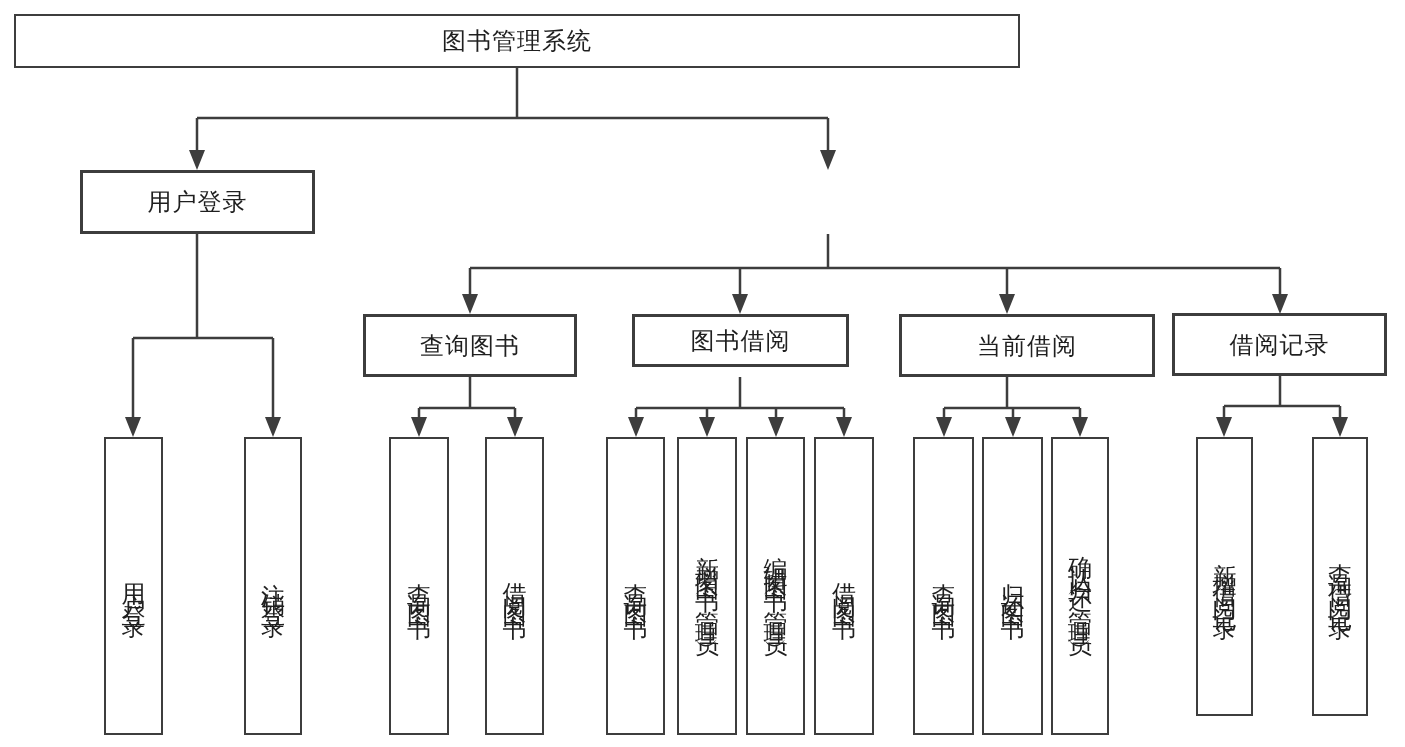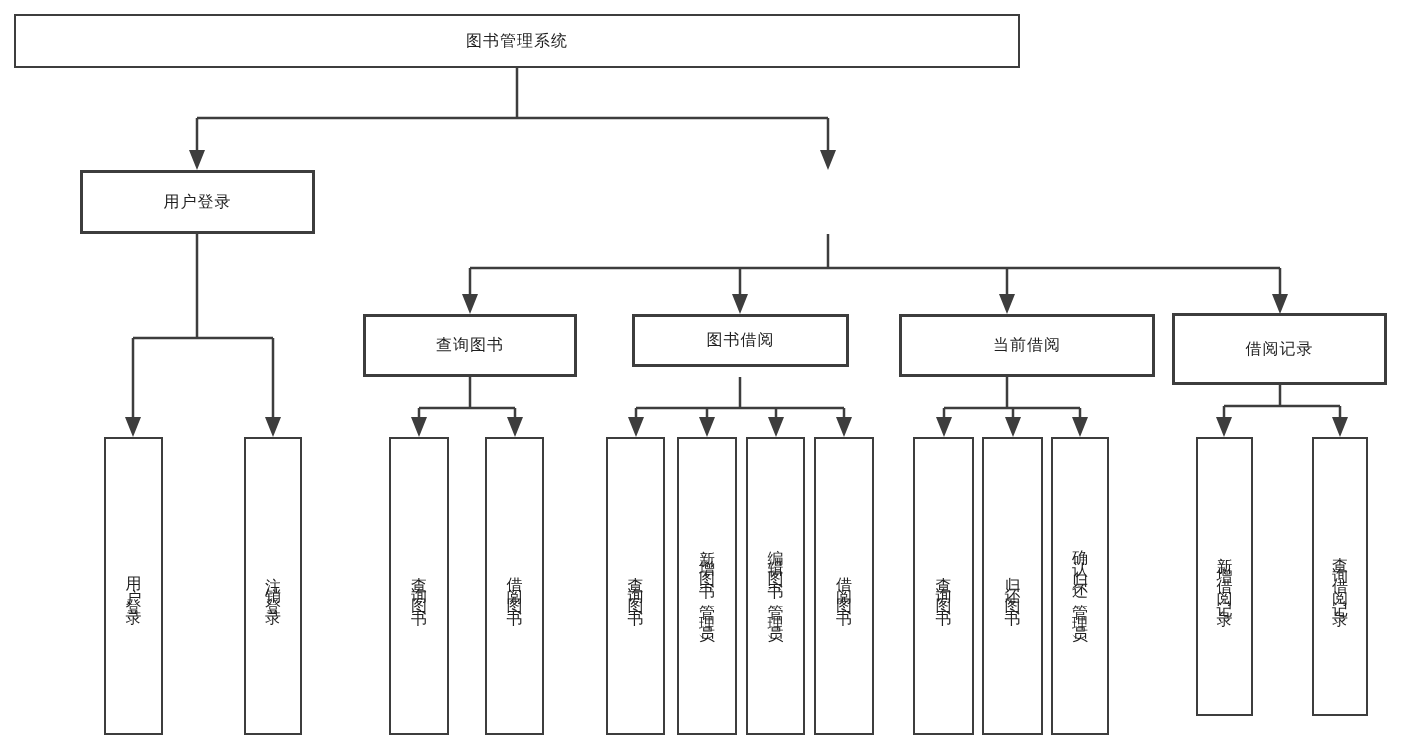--- a/index.html
+++ b/index.html
@@ -20,21 +20,21 @@
   .node {
     position: absolute;
     box-sizing: border-box;
     background: #ffffff;
     border: 3px solid #3d3d3d;
     display: flex;
     align-items: center;
     justify-content: center;
     z-index: 2;
     color: #1f1f1f;
-    font-size: 16px;
+    font-size: 24px;
     letter-spacing: 1px;
     white-space: nowrap;
   }
   .node.root-box { border-width: 2px; }
   .node.leaf { border-width: 2.5px; }
   .leaf .vtext {
     writing-mode: vertical-rl;
     text-orientation: mixed;
     letter-spacing: 11px;
     line-height: 1;
@@ -83,21 +83,21 @@
 
   <div class="node" style="left:363px;top:314px;width:214px;height:63px">
     <span>查询图书</span>
   </div>
   <div class="node" style="left:632px;top:314px;width:217px;height:53px">
     <span>图书借阅</span>
   </div>
   <div class="node" style="left:899px;top:314px;width:256px;height:63px">
     <span>当前借阅</span>
   </div>
-  <div class="node" style="left:1172px;top:313px;width:215px;height:72px">
+  <div class="node" style="left:1172px;top:313px;width:215px;height:63px">
     <span>借阅记录</span>
   </div>
 
   <div class="node leaf" style="left:104px;top:437px;width:59px;height:298px">
     <span class="vtext">用户登录</span>
   </div>
   <div class="node leaf" style="left:244px;top:437px;width:58px;height:298px">
     <span class="vtext">注销登录</span>
   </div>
 

